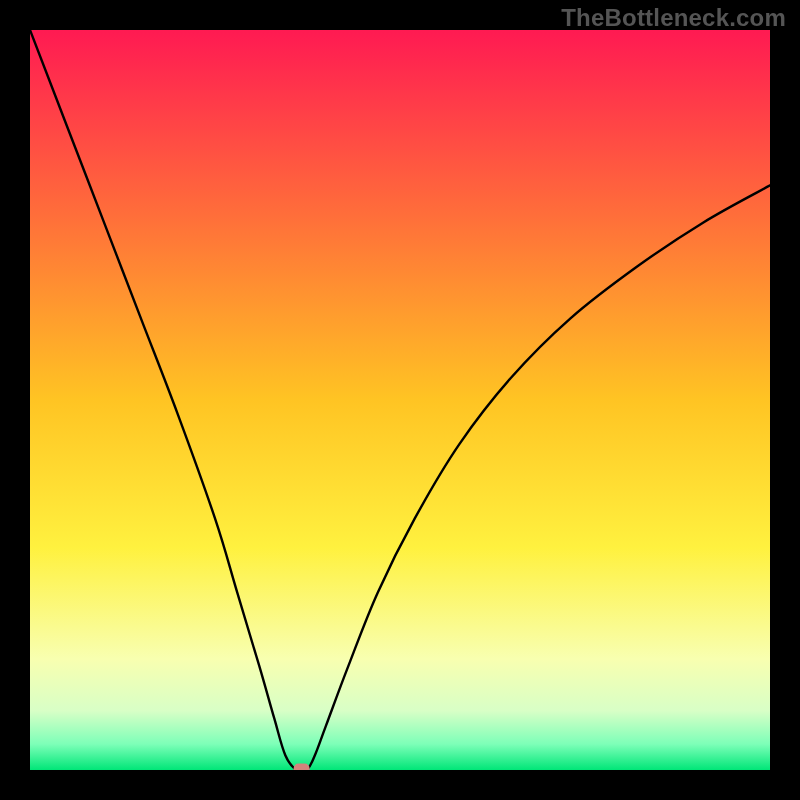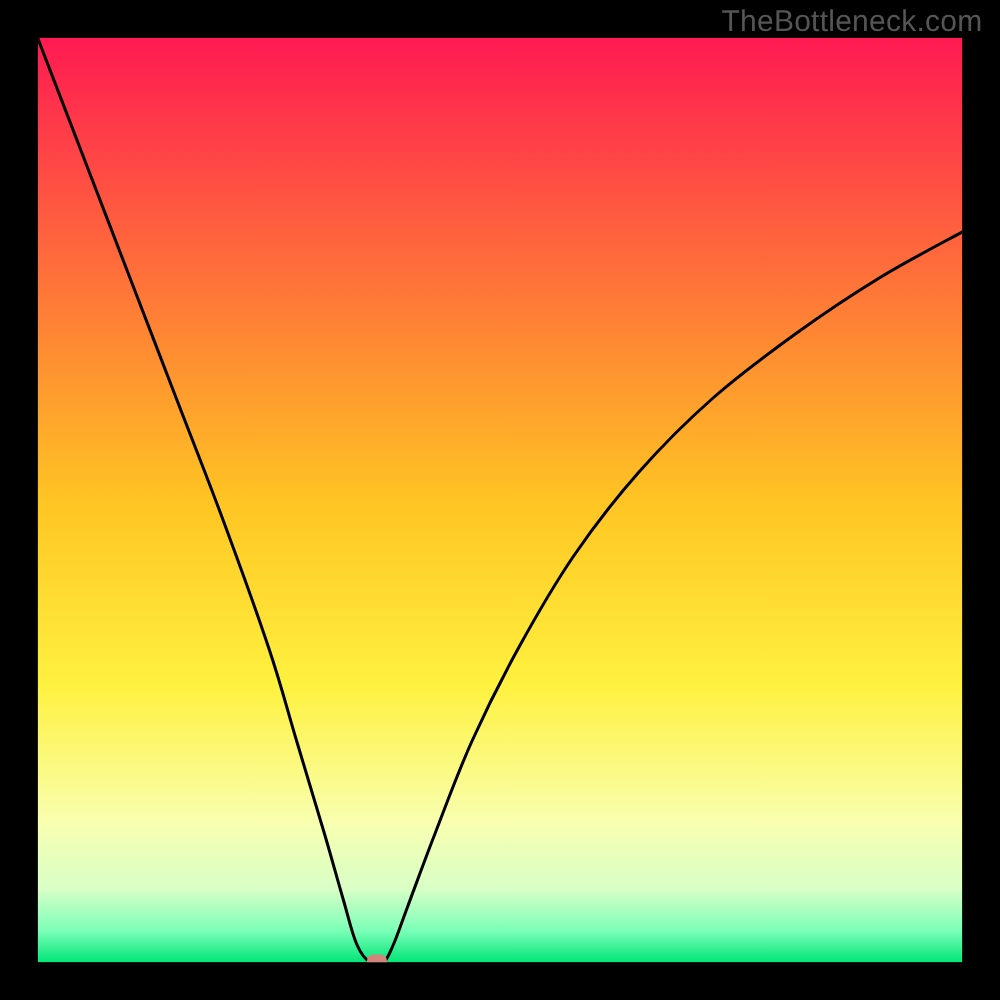--- a/index.html
+++ b/index.html
@@ -19,21 +19,21 @@
     overflow: hidden;
   }
   .plot svg { display: block; }
 
   .watermark {
     position: absolute;
     top: 4px;
     right: 14px;
     color: #555;
     font-size: 24px;
-    font-weight: 400;
+    font-weight: 700;
     letter-spacing: 0.2px;
     user-select: none;
   }
 </style>
 </head>
 <body>
 
 <div class="frame">
 
   <div class="plot">

